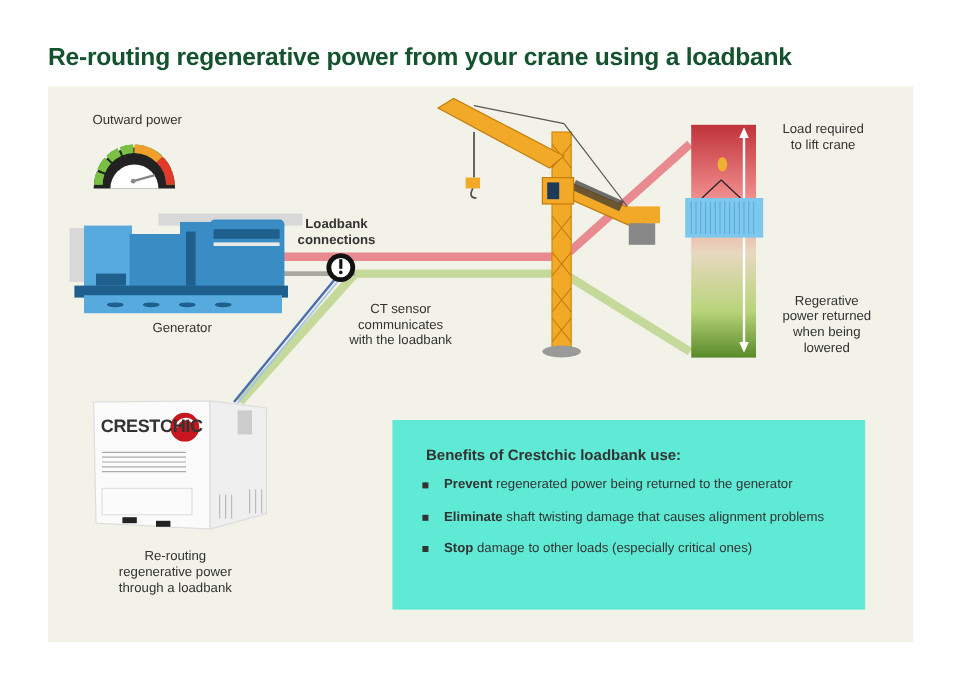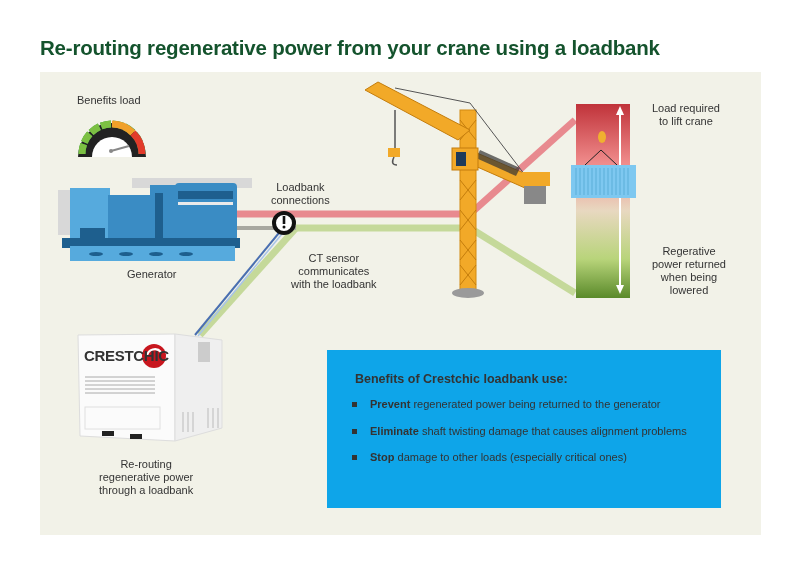--- a/index.html
+++ b/index.html
@@ -1,21 +1,21 @@
 <!DOCTYPE html>
 <html><head>
 <meta charset="utf-8">
 <style>
   html,body{margin:0;padding:0;background:#ffffff;}
   body{width:800px;height:566px;position:relative;overflow:hidden;font-family:"Liberation Sans",sans-serif;color:#333;}
   .title{position:absolute;left:40px;top:36px;font-size:20.5px;font-weight:bold;color:#14532d;letter-spacing:-0.2px;white-space:nowrap;}
   .panel{position:absolute;left:40px;top:72px;width:721px;height:463px;background:#f2f2e8;}
   svg.diagram{position:absolute;left:0;top:0;}
   .lbl{position:absolute;font-size:11px;color:#333;text-align:center;line-height:13px;white-space:nowrap;}
-  .benefits{position:absolute;left:327px;top:350px;width:394px;height:158px;background:#0ea5e9;}
+  .benefits{position:absolute;left:327px;top:350px;width:394px;height:158px;background:#5eead4;}
   .benefits h3{margin:0;position:absolute;left:28px;top:22px;font-size:12.5px;font-weight:bold;color:#333;}
   .benefits ul{list-style:none;margin:0;padding:0;position:absolute;left:25px;top:48px;}
   .benefits li{font-size:11px;color:#333;height:26.5px;line-height:13px;position:relative;padding-left:18px;white-space:nowrap;}
   .benefits li .sq{position:absolute;left:0;top:4px;width:5px;height:5px;background:#333;}
   .benefits li b{font-weight:bold;}
 </style>
 </head>
 <body>
 
 <div class="title">Re-routing regenerative power from your crane using a loadbank</div>
@@ -135,23 +135,23 @@
       <line x1="183" y1="412" x2="183" y2="432"></line>
         <line x1="188" y1="412" x2="188" y2="432"></line>
         <line x1="193" y1="412" x2="193" y2="432"></line>
       <line x1="208" y1="408" x2="208" y2="428"></line>
         <line x1="213" y1="408" x2="213" y2="428"></line>
         <line x1="218" y1="408" x2="218" y2="428"></line>
     </g>
   </g>
 </svg>
 
-<div class="lbl" style="left:77px;top:94px;">Benefits load</div>
+<div class="lbl" style="left:77px;top:94px;">Outward power</div>
 <div class="lbl" style="left:127px;top:268px;">Generator</div>
-<div class="lbl" style="left:271px;top:181px;">
+<div class="lbl" style="left:248px;top:181px;font-weight:bold;">
   <span>Loadbank</span><br>
   <span>connections</span>
 </div>
 <div class="lbl" style="left:291px;top:252px;">
   <span>CT sensor</span><br>
   <span>communicates</span><br>
   <span>with the loadbank</span>
 </div>
 <div class="lbl" style="left:652px;top:102px;text-align:center;">
   <span>Load required</span><br>

